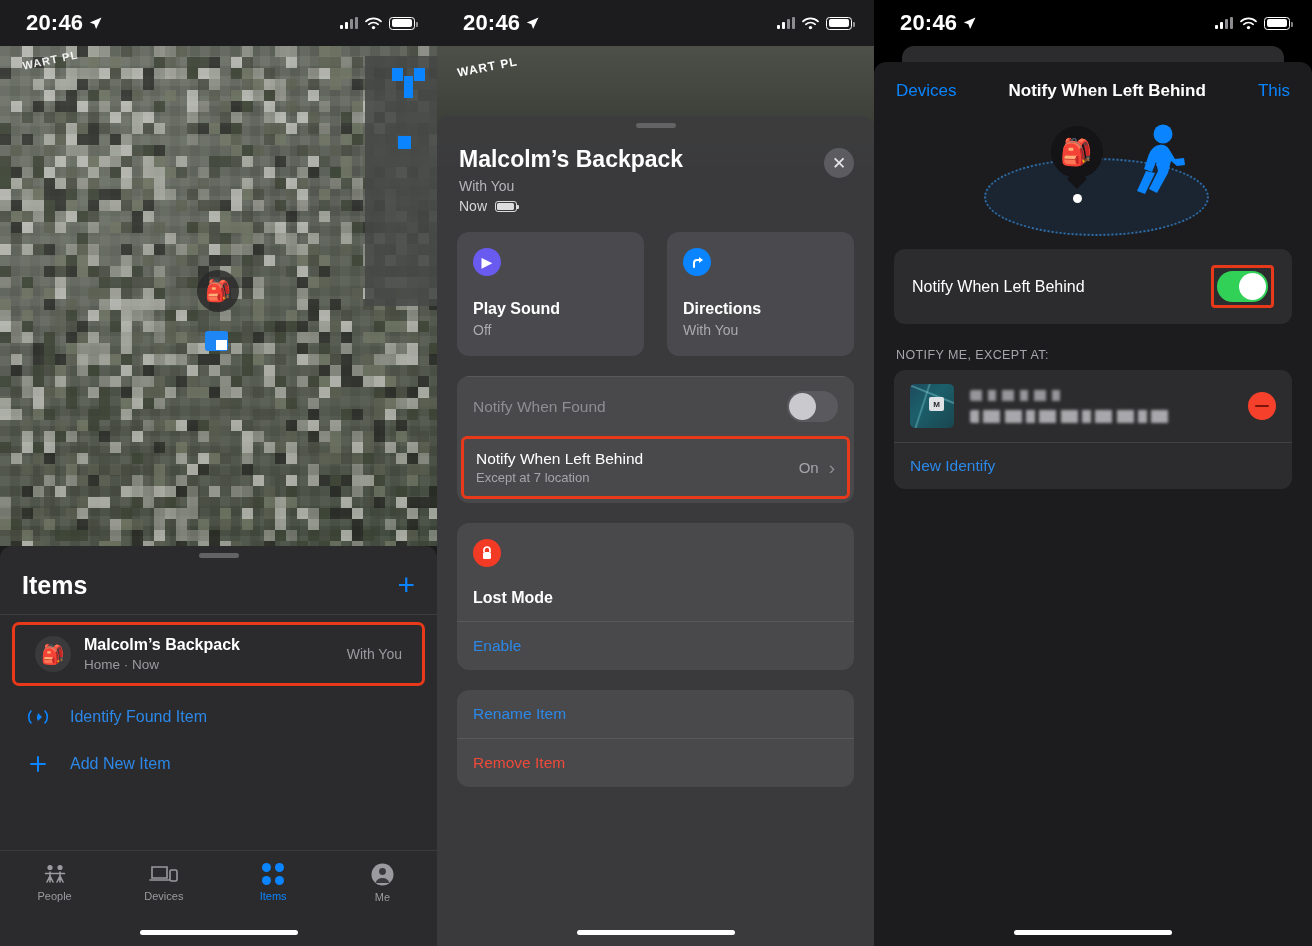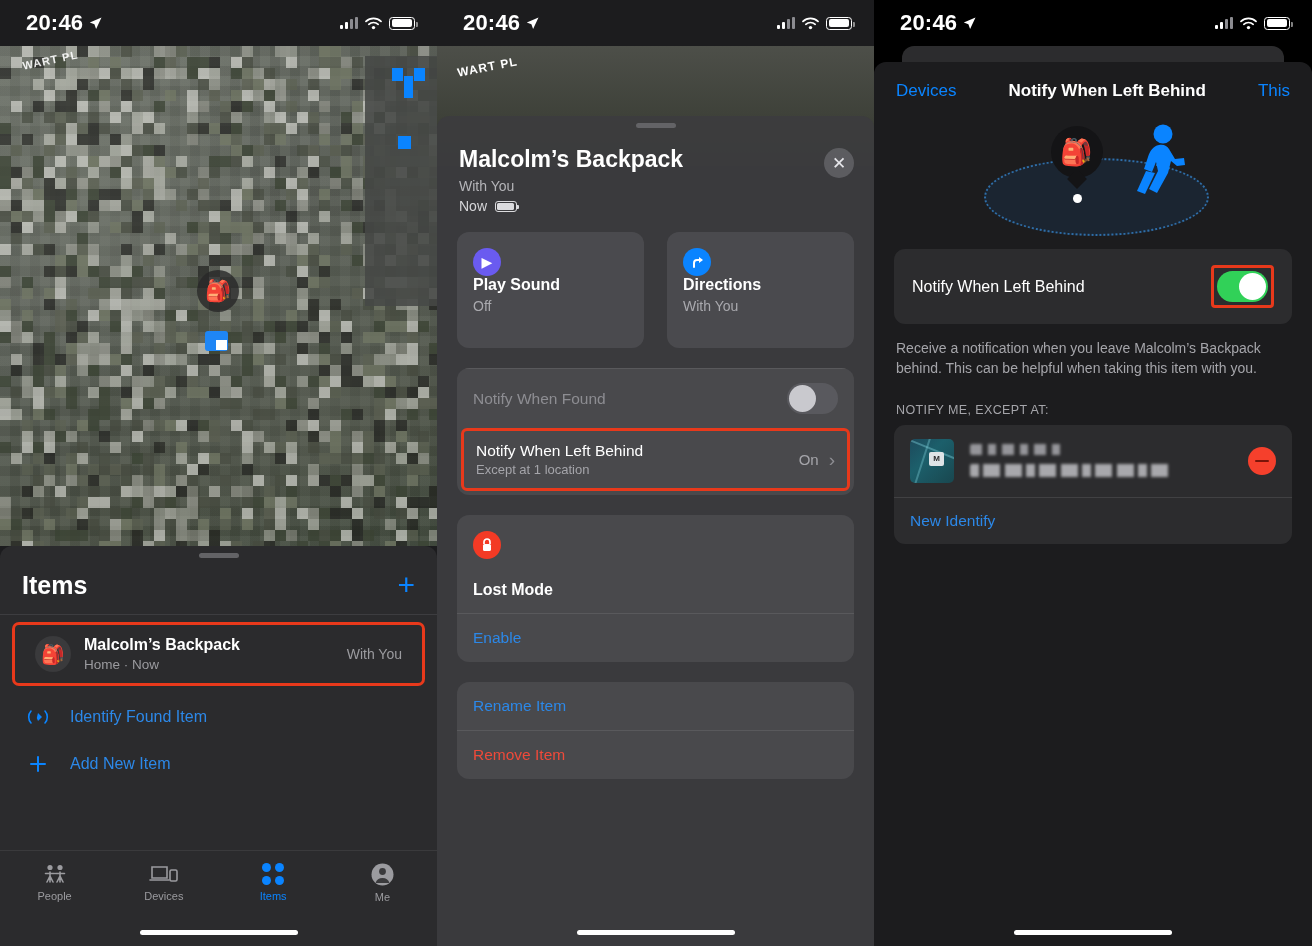--- a/index.html
+++ b/index.html
@@ -131,21 +131,21 @@
     border-radius:50%; background: rgba(120,120,125,.55); color:#e6e6ea;
     display:flex;align-items:center;justify-content:center;font-size:17px; cursor:pointer;}
   .cards { display:flex; gap: 23px; padding: 8px 20px 0; }
   .card { flex:1; background: rgba(88,88,92,.55); border-radius: 12px; padding: 16px 16px 18px; min-height: 116px; }
   .circ { width: 28px; height:28px; border-radius:50%; display:flex;align-items:center;justify-content:center;
      color:#fff; font-size: 14px; }
   .c-purple { background:#6a5bf0; }
   .c-blue { background:#0a84ff; }
   .c-red { background:#f5315c; }
   .c-red2 { background:#f33a25; }
-  .card-t { color:#fff; font-size: 16px; font-weight: bold; }
+  .card-t { color:#fff; font-size: 16px; font-weight: bold; margin-top: 24px; }
   .card-s { color:#a9a9ae; font-size: 14px; margin-top: 4px; }
   .group { background: rgba(88,88,92,.5); border-radius: 12px; margin: 20px 20px 0; overflow:hidden; }
   .group-head { padding: 16px 16px 14px; }
   .group-title { color:#fff; font-size: 16px; font-weight:bold; margin-top: 22px; }
   .grow { display:flex; align-items:center; justify-content:space-between;
      padding: 14px 16px; border-top: 1px solid rgba(255,255,255,.09); }
   .grow .lbl { color:#fff; font-size: 15.5px; }
   .grow.dim .lbl { color:#8d8d92; }
   .grow .lbl2 { color:#a5a5aa; font-size: 13px; margin-top: 2px; }
   .toggle-off { width: 51px; height: 31px; border-radius: 16px; background: rgba(120,120,128,.35); position:relative; }
@@ -1409,21 +1409,21 @@
       <div class="group">
         <div class="grow dim">
           <div class="lbl">Notify When Found</div>
           <div class="toggle-off">
               <i></i>
             </div>
         </div>
         <div class="grow hl">
           <div>
             <div class="lbl">Notify When Left Behind</div>
-            <div class="lbl2">Except at 1 location</div>
+            <div class="lbl2">Except at 7 location</div>
           </div>
           <div style="display:flex;align-items:center;gap:10px">
             <span class="val">On</span>
             <span class="chev">›</span>
           </div>
         </div>
       </div>
 
       <div class="group">
         <div class="group-head">
@@ -1522,21 +1522,20 @@
 
       <div class="row-card">
         <div class="lbl">Notify When Left Behind</div>
         <div class="toggle-on-wrap">
           <div class="toggle-on">
               <i></i>
             </div>
         </div>
       </div>
 
-      <div class="desc">Receive a notification when you leave Malcolm’s Backpack behind. This can be helpful when taking this item with you.</div>
 
       <div class="sec-head">NOTIFY ME, EXCEPT AT:</div>
 
       <div class="loc-card">
         <div class="loc-row">
           <div class="thumb">
             <span class="badge">M</span>
           </div>
           <div class="loc-txt">
             <div class="redact r1"></div>

